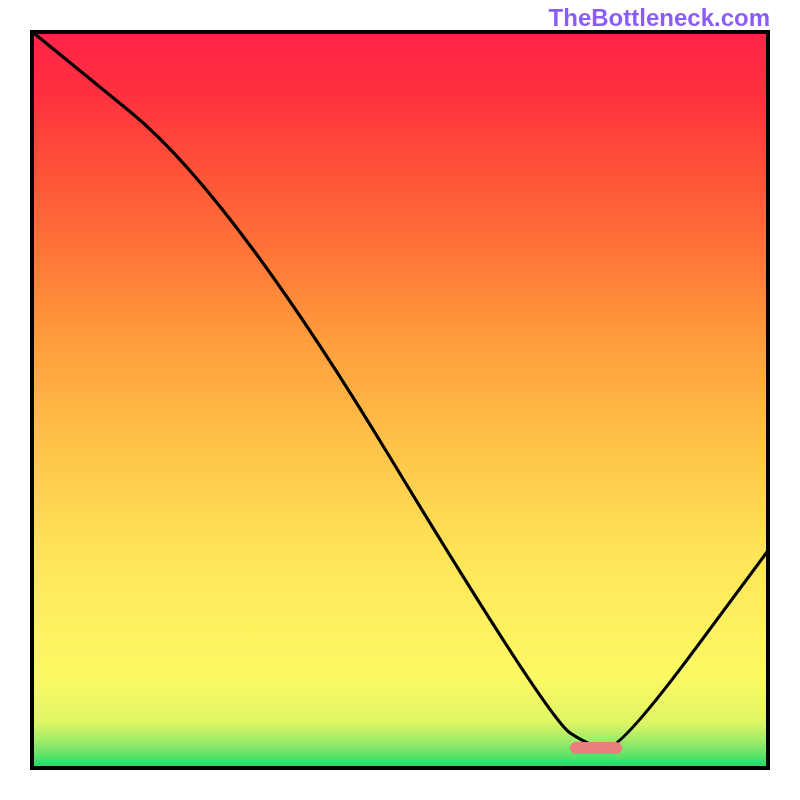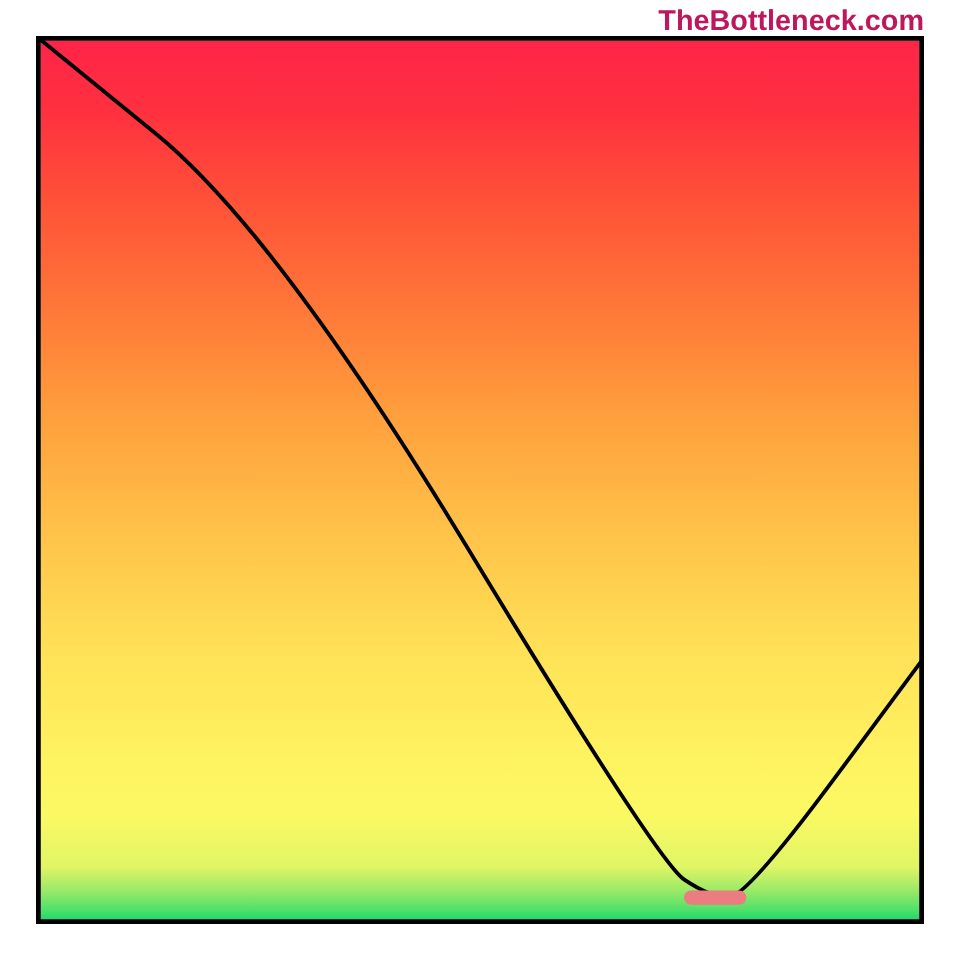--- a/index.html
+++ b/index.html
@@ -74,21 +74,21 @@
     background: #eb7c7f;
     border-radius: 6px;
     z-index: 22;
   }
   .watermark {
     position: absolute;
     right: 30px;
     top: 4px;
     font-size: 24px;
     font-weight: 600;
-    color: #be185d;
+    color: #8b5cf6;
     letter-spacing: 0px;
     z-index: 60;
     user-select: none;
   }
 </style>
 </head>
 <body>
 
 <div class="chart-wrap">
 

